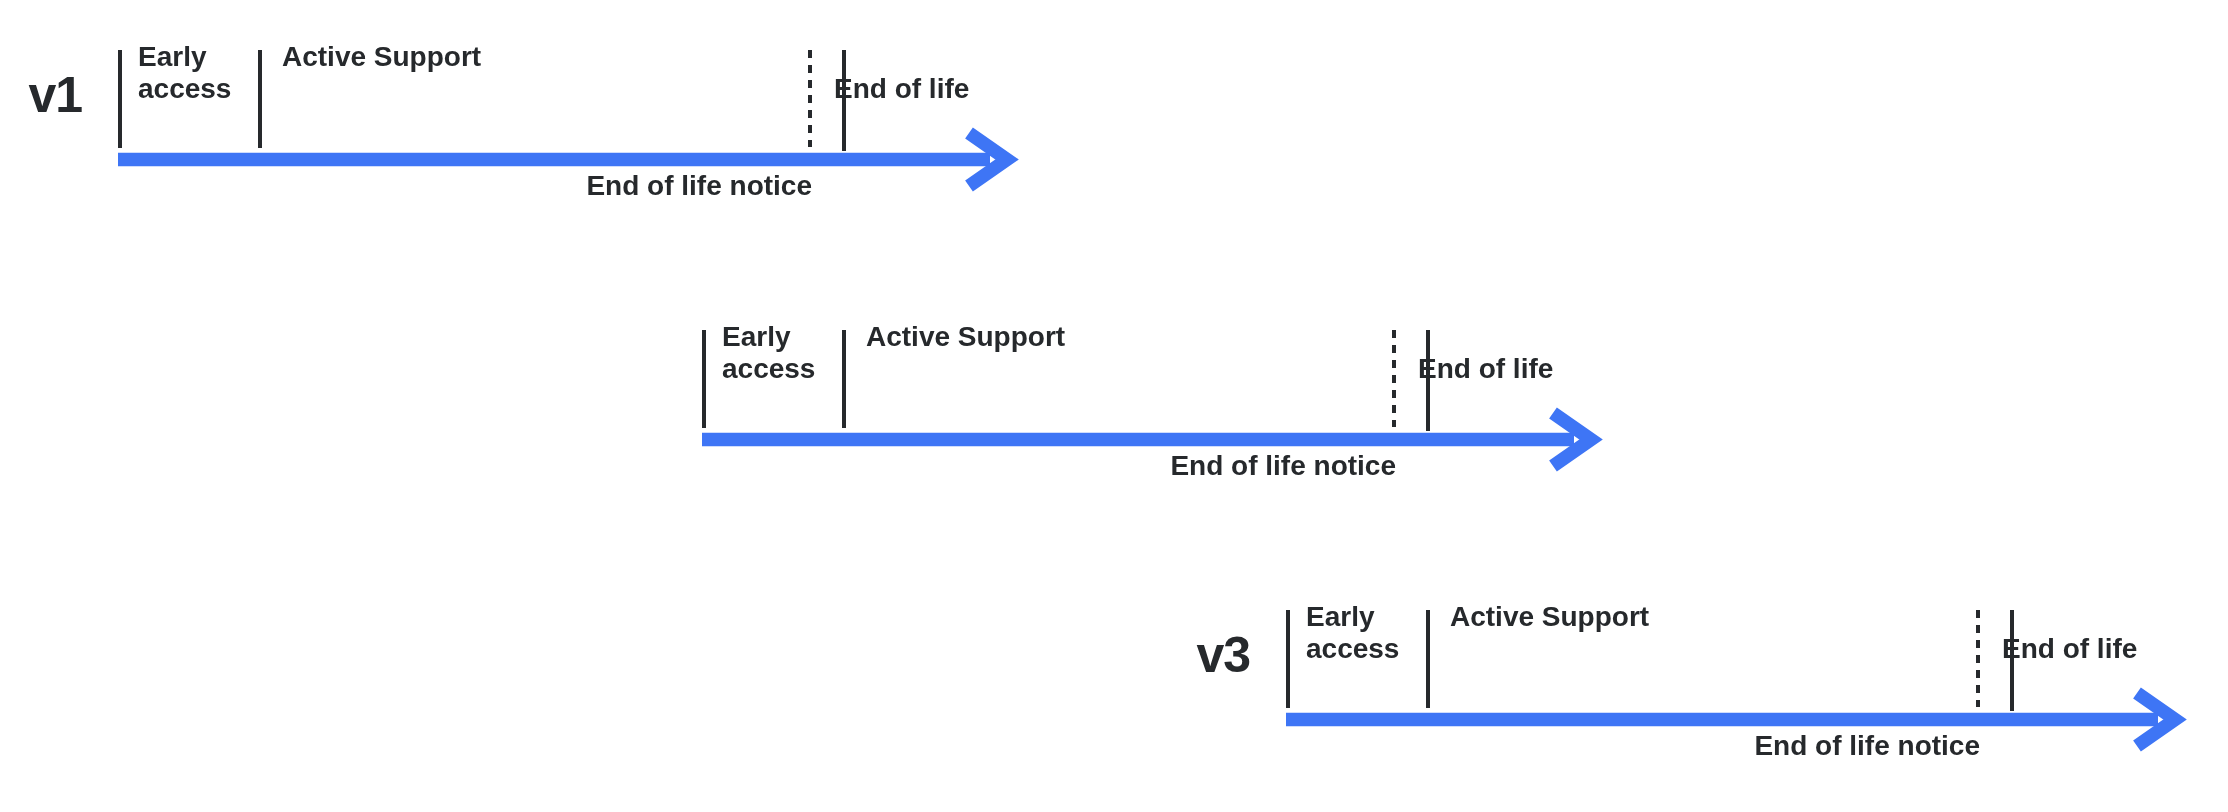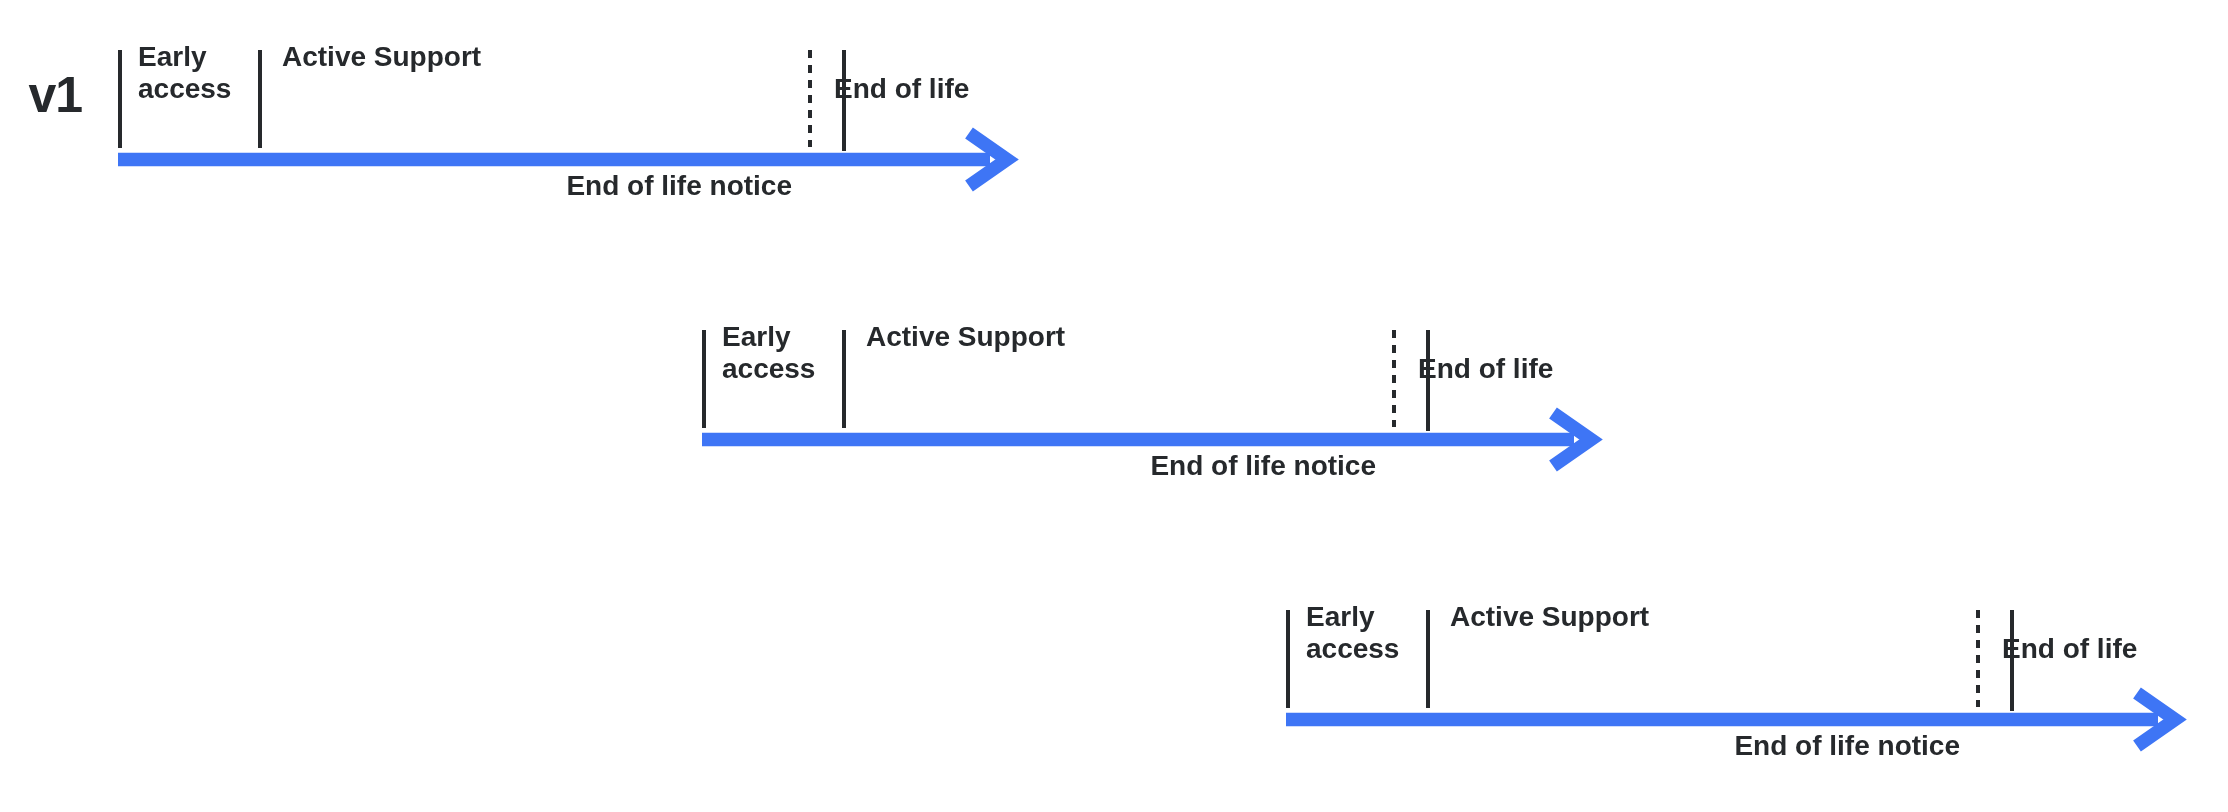--- a/index.html
+++ b/index.html
@@ -31,21 +31,21 @@
     background:repeating-linear-gradient(to bottom, var(--ink) 0 8px, transparent 8px 15px);
   }
 
   .label {
     position:absolute; font-size:28px; font-weight:700; line-height:32px;
     white-space:nowrap;
   }
   .early   { left:20px;  top:-9px; width:116px; white-space:normal; }
   .active  { left:164px; top:-9px;text-align:center; }
   .endlife { left:716px; top:-9px;margin-top:32px; }
-  .notice  { top:120px; right:276px; text-align:right; }
+  .notice  { top:120px; right:256px; text-align:right; }
 
   .arrow { position:absolute; left:-2px; top:63px; }
   .arrow line, .arrow polyline {
     stroke:var(--blue); stroke-width:13.5; fill:none; stroke-linejoin:miter;
   }
 </style>
 </head>
 <body>
 
 <div class="row r1">
@@ -73,20 +73,21 @@
   <div class="tick t-end"></div>
   <div class="label endlife">End of life</div>
   <svg class="arrow" width="910" height="93" viewBox="0 0 910 93">
     <line x1="2" y1="46.5" x2="874" y2="46.5"></line>
     <polyline points="853,20 891,46.5 853,73"></polyline>
   </svg>
   <div class="label notice">End of life notice</div>
 </div>
 
 <div class="row r3">
+  <div class="version">v3</div>
   <div class="tick t-start"></div>
   <div class="label early">Early access</div>
   <div class="tick t-active"></div>
   <div class="label active">Active Support</div>
   <div class="dashed"></div>
   <div class="tick t-end"></div>
   <div class="label endlife">End of life</div>
   <svg class="arrow" width="910" height="93" viewBox="0 0 910 93">
     <line x1="2" y1="46.5" x2="874" y2="46.5"></line>
     <polyline points="853,20 891,46.5 853,73"></polyline>

